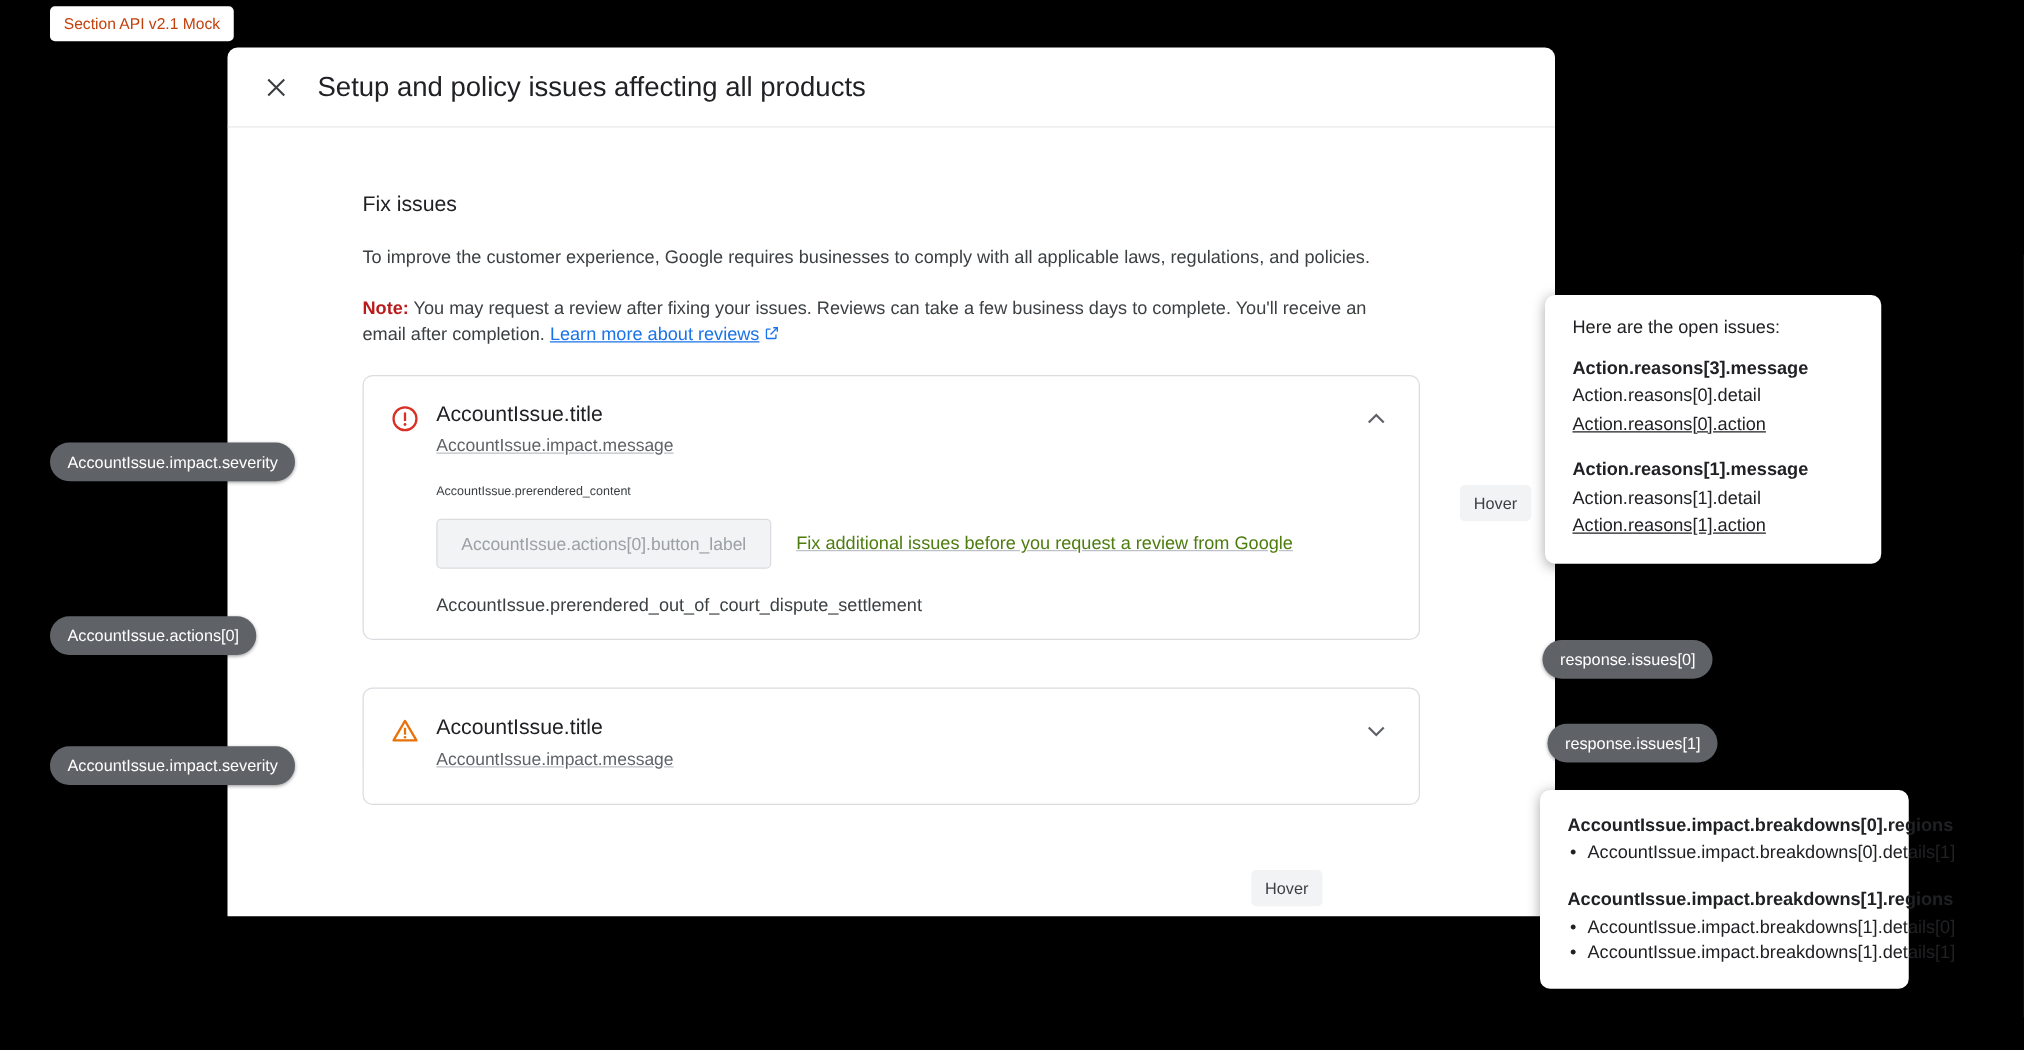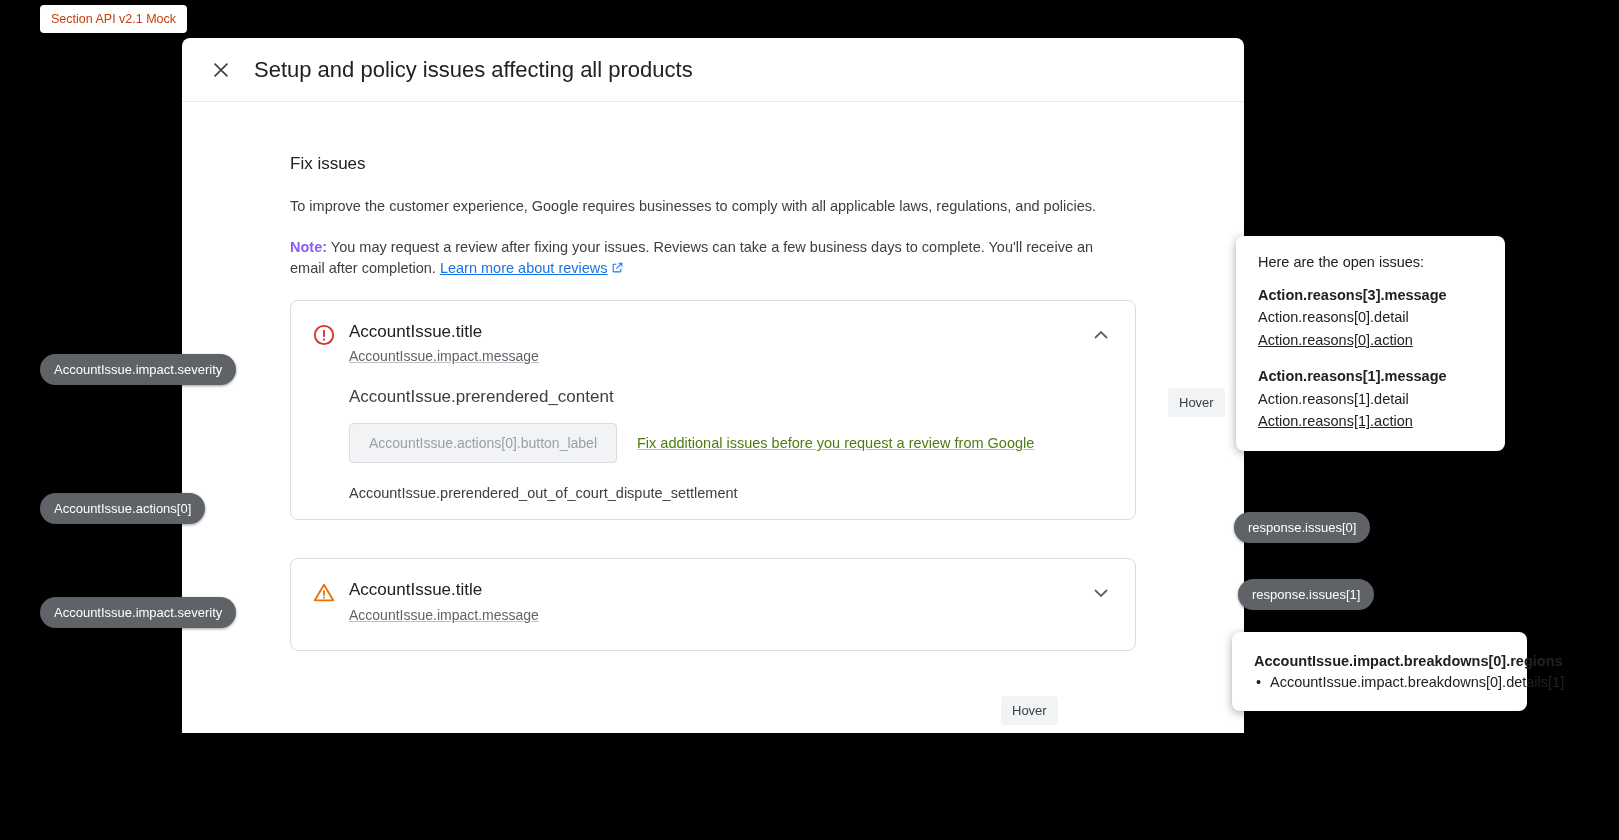--- a/index.html
+++ b/index.html
@@ -74,21 +74,21 @@
     margin: 0 0 22px 0;
     font-weight: 400;
   }
   .para {
     font-size: 14.5px;
     color: #3c4043;
     line-height: 1.45;
     margin: 0 0 20px 0;
     max-width: 830px;
   }
-  .para b { font-weight: 700; color: #8b5cf6; }
+  .para b { font-weight: 700; color: #b91c1c; }
   .link {
     color: #1a73e8;
     text-decoration: underline;
     cursor: pointer;
   }
   .ext-icon {
     display: inline-block;
     vertical-align: -1px;
     margin-left: 3px;
   }
@@ -130,21 +130,21 @@
   }
   .chevron {
     width: 24px;
     height: 24px;
     flex: 0 0 24px;
     color: #5f6368;
     cursor: pointer;
     margin-top: 2px;
   }
   .prerendered {
-    font-size: 17px;
+    font-size: 10px;
     color: #3c4043;
     margin: 22px 0 0 36px;
   }
   .action-row {
     display: flex;
     align-items: center;
     margin: 16px 0 0 36px;
   }
   .ghost-button {
     background: #f1f3f4;
@@ -375,13 +375,20 @@
   </div>
 </div>
 
 <div class="tooltip-panel" style="left:1232px; top:632px; width:295px;">
   <div class="tp-group">
     <div class="tp-strong">AccountIssue.impact.breakdowns[0].regions</div>
     <ul class="tp-bullets">
       <li>AccountIssue.impact.breakdowns[0].details[1]</li>
     </ul>
   </div>
+  <div class="tp-group" style="margin-top:16px;">
+    <div class="tp-strong">AccountIssue.impact.breakdowns[1].regions</div>
+    <ul class="tp-bullets">
+      <li>AccountIssue.impact.breakdowns[1].details[0]</li>
+      <li>AccountIssue.impact.breakdowns[1].details[1]</li>
+    </ul>
+  </div>
 </div>
 
 </body></html>

